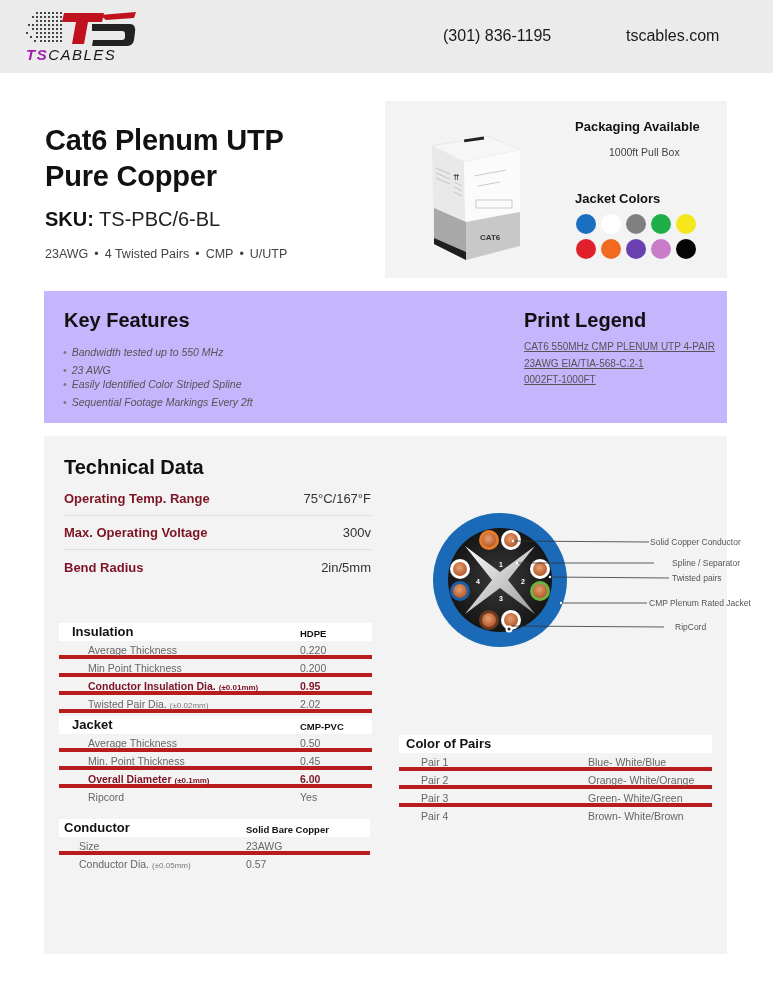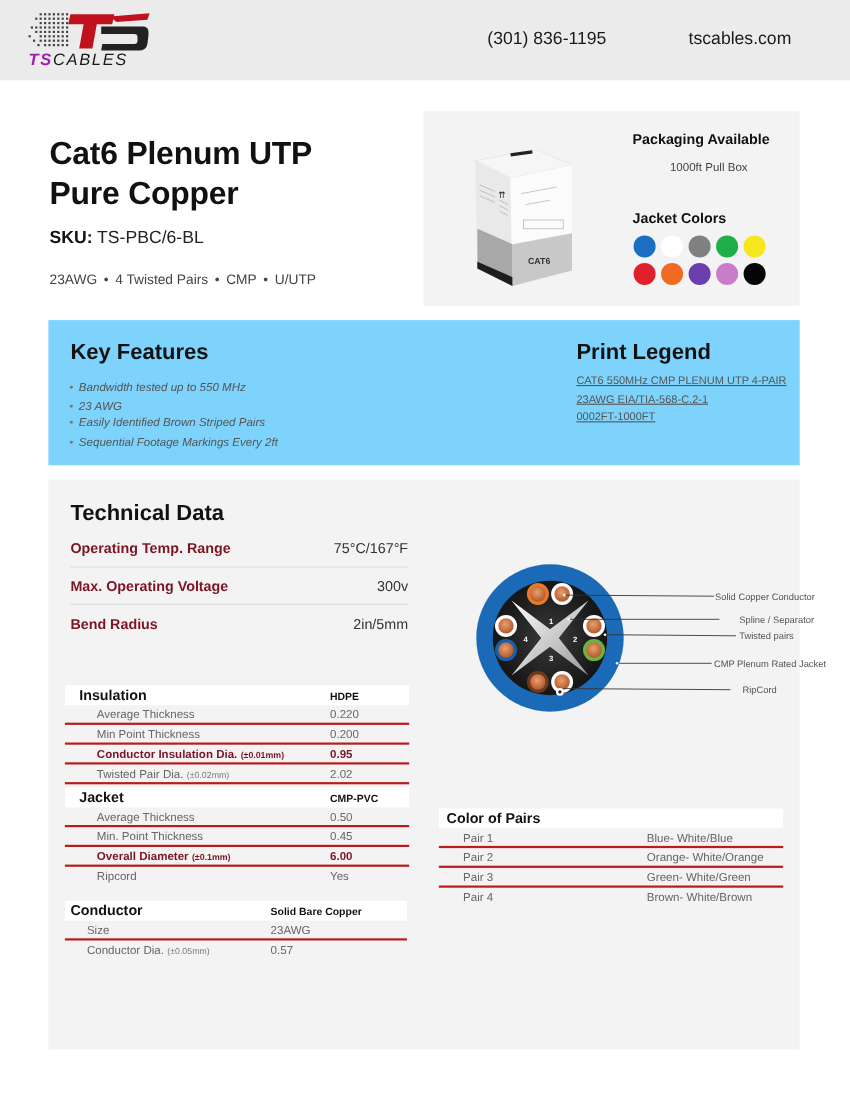--- a/index.html
+++ b/index.html
@@ -9,57 +9,57 @@
   
   .header { position: absolute; left: 0; top: 0; width: 773px; height: 73px; background: #ebebeb; }
   .logo { position: absolute; left: 22px; top: 10px; width: 118px; height: 56px; }
   .logo-text { position: absolute; left: 26px; top: 46px; font-size: 15px; font-style: italic; letter-spacing: 1.5px; font-weight: 400; color: #1a1a1a; }
   .logo-text .ts { color: #a21caf; font-weight: 700; }
   .phone { position: absolute; left: 443px; top: 27px; font-size: 16px; color: #1a1a1a; }
   .site  { position: absolute; left: 626px; top: 27px; font-size: 16px; color: #1a1a1a; }
 
   
   .title { position: absolute; left: 45px; top: 122px; font-size: 29px; font-weight: 700; line-height: 36px; color: #111; letter-spacing: -0.2px; }
-  .sku { position: absolute; left: 45px; top: 208px; font-size: 16px; color: #222; }
+  .sku { position: absolute; left: 45px; top: 208px; font-size: 20px; color: #222; }
   .sku b { font-weight: 700; color: #111; }
   .specs { position: absolute; left: 45px; top: 244px; font-size: 12.5px; line-height: 20px; color: #444; }
   .specs .dot { margin: 0 6px; }
 
   
   .pack-panel { position: absolute; left: 385px; top: 101px; width: 342px; height: 177px; background: #f3f3f3; }
   .box-img { position: absolute; left: 35px; top: 35px; width: 107px; height: 128px; }
   .pack-title { position: absolute; left: 190px; top: 18px; font-size: 13px; font-weight: 700; color: #111; }
   .pack-sub { position: absolute; left: 224px; top: 45px; font-size: 10.5px; color: #444; }
   .jacket-title { position: absolute; left: 190px; top: 90px; font-size: 13px; font-weight: 700; color: #111; }
   .swatches { position: absolute; left: 191px; top: 113px; width: 125px; display: grid; grid-template-columns: repeat(5, 20px); column-gap: 5px; row-gap: 5px; }
   .swatch { width: 20px; height: 20px; border-radius: 50%; }
 
   
-  .kf-panel { position: absolute; left: 44px; top: 291px; width: 683px; height: 132px; background: #7dd3fc; }
+  .kf-panel { position: absolute; left: 44px; top: 291px; width: 683px; height: 132px; background: #c4b5fd; }
   .kf-title { position: absolute; left: 20px; top: 18px; font-size: 20px; font-weight: 700; color: #111; }
   .kf-list { position: absolute; left: 19px; top: 54px; list-style: none; font-size: 10.5px; color: #555; }
   .kf-list li { line-height: 14px; font-style: italic; }
   .kf-list li.gap { margin-top: 4px; }
   .kf-list li::before { content: "•"; margin-right: 5px; color: #777; }
   .pl-title { position: absolute; left: 480px; top: 18px; font-size: 20px; font-weight: 700; color: #111; }
   .pl-lines { position: absolute; left: 480px; top: 48px; font-size: 10px; line-height: 16.5px; color: #555; text-decoration: underline; }
 
   
   .td-panel { position: absolute; left: 44px; top: 436px; width: 683px; height: 518px; background: #f3f3f3; }
   .td-title { position: absolute; left: 20px; top: 20px; font-size: 20px; font-weight: 700; color: #111; }
   .kv { position: absolute; left: 20px; width: 307px; height: 34px; display: flex; justify-content: space-between; align-items: center; border-bottom: 1px solid #dedede; gap: 11px; }
   .kv.last { border-bottom: none; }
   .kv .k { font-size: 13px; font-weight: 700; color: #7d1424; }
   .kv .v { font-size: 13px; color: #333; }
 
   .tbl { position: absolute; left: 15px; width: 313px; }
   .tbl-head { height: 18px; background: #ffffff; position: relative; }
   .tbl-head .h { position: absolute; left: 13px; top: 1px; font-size: 13px; font-weight: 700; color: #111; }
   .tbl-head .hv { position: absolute; left: 241px; top: 5px; font-size: 9.5px; font-weight: 700; color: #111; }
-  .tbl-row { height: 18px; position: relative; border-bottom: 2px solid #b91c1c; }
+  .tbl-row { height: 18px; position: relative; border-bottom: 4px solid #b91c1c; }
   .tbl-row.last { border-bottom: none; }
   .tbl-row .c1 { position: absolute; left: 29px; top: 3px; font-size: 10.5px; color: #666; }
   .tbl-row .c2 { position: absolute; left: 241px; top: 3px; font-size: 10.5px; color: #666; }
   .tbl-row .tol { font-size: 8px; color: #777; margin-left: 3px; }
   .tbl-row.hl .c1, .tbl-row.hl .c2 { color: #7d1424; font-weight: 700; }
   .tbl-row.hl .tol { color: #7d1424; font-weight: 700; }
 
   .tbl.cond { left: 15px; width: 311px; }
   .tbl.cond .tbl-head .h { left: 5px; }
   .tbl.cond .tbl-head .hv { left: 187px; }
@@ -206,21 +206,21 @@
     <div class="swatch" style="background: rgb(201, 125, 200);"></div>
     <div class="swatch" style="background: rgb(5, 5, 5);"></div>
   </div>
 </div>
 
 <div class="kf-panel">
   <div class="kf-title">Key Features</div>
   <ul class="kf-list">
     <li class="">Bandwidth tested up to 550 MHz</li>
     <li class="gap">23 AWG</li>
-    <li class="">Easily Identified Brown Striped Pairs</li>
+    <li class="">Easily Identified Color Striped Spline</li>
     <li class="gap">Sequential Footage Markings Every 2ft</li>
   </ul>
   <div class="pl-title">Print Legend</div>
   <div class="pl-lines">
     <div>CAT6 550MHz CMP PLENUM UTP 4-PAIR</div>
     <div>23AWG EIA/TIA-568-C.2-1</div>
     <div>0002FT-1000FT</div>
   </div>
 </div>
 

